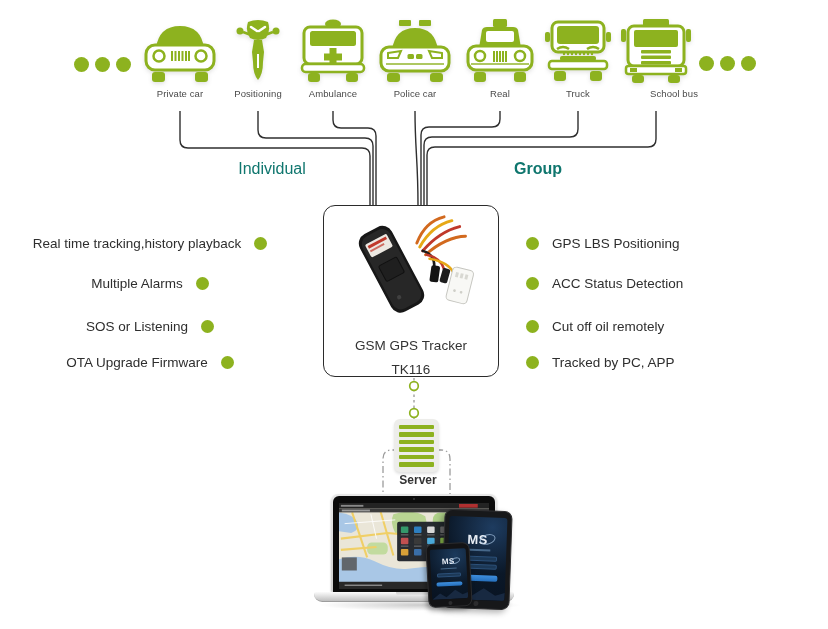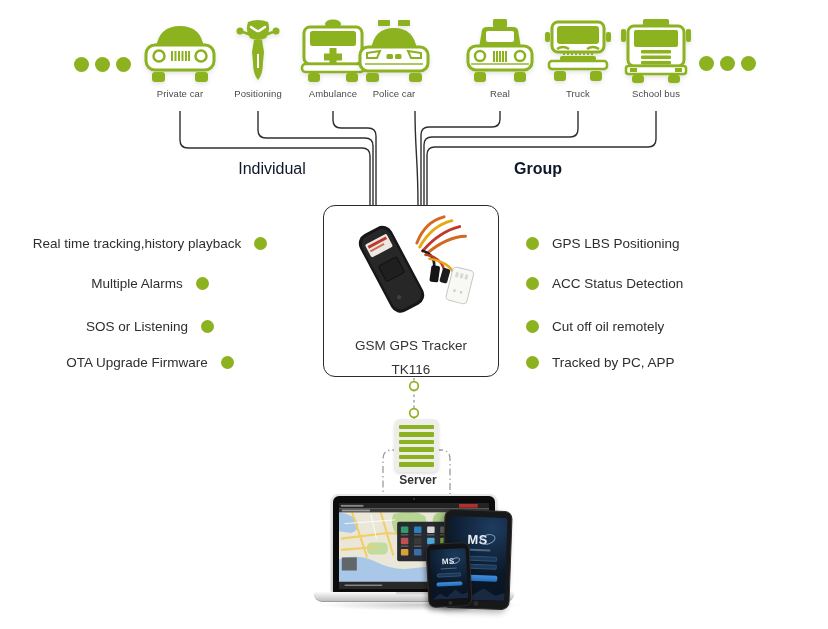--- a/index.html
+++ b/index.html
@@ -9,21 +9,21 @@
 
   
   .veh { position:absolute; top:18px; width:84px; text-align:center; }
   .veh svg { display:block; margin:0 auto; filter:drop-shadow(0 2px 2px rgba(60,60,60,.15)); }
   .veh-label { display:block; margin-top:4px; font-size:9.5px; color:#4a4a4a; letter-spacing:.1px; }
   .dots { position:absolute; display:flex; gap:6px; }
   .dots i { width:15px; height:15px; border-radius:50%; background:#8DB21F; }
 
   
   .branch { position:absolute; top:160px; width:140px; text-align:center;
-            font-size:16px; color:#0f172a; }
+            font-size:16px; color:#0f766e; }
 
   
   #connectors { position:absolute; left:0; top:0; z-index:1; }
 
   
   .feat { position:absolute; height:20px; display:flex; align-items:center; font-size:13.5px; color:#2e2e2e; }
   .feat .dot { width:13px; height:13px; border-radius:50%; background:#8DB21F; flex:0 0 auto; }
   .feat.left  { left:0; width:300px; justify-content:center; }
   .feat.left  .dot { margin-left:13px; }
   .feat.right { left:526px; width:300px; justify-content:flex-start; }
@@ -165,21 +165,21 @@
       <rect x="9" y="9" width="58" height="37" rx="6" fill="#fff" stroke="#8DB21F" stroke-width="3"></rect>
       <rect x="15" y="13" width="46" height="15" rx="2.5" fill="#8DB21F"></rect>
       <path d="M34.5,30 h7 v5.5 h5.5 v7 h-5.5 v5.5 h-7 v-5.5 h-5.5 v-7 h5.5 Z" fill="#8DB21F"></path>
       <rect x="7" y="46" width="62" height="8" rx="3.5" fill="#fff" stroke="#8DB21F" stroke-width="2.5"></rect>
       <rect x="13" y="55" width="12" height="9" rx="3" fill="#8DB21F"></rect>
       <rect x="51" y="55" width="12" height="9" rx="3" fill="#8DB21F"></rect>
     </svg>
     <span class="veh-label">Ambulance</span>
   </div>
 
-  <div class="veh" style="left:352px;">
+  <div class="veh" style="left:373px;">
     <svg width="76" height="66" viewBox="0 0 76 66">
       <rect x="22" y="2" width="12" height="6" rx="1" fill="#8DB21F"></rect>
       <rect x="42" y="2" width="12" height="6" rx="1" fill="#8DB21F"></rect>
       <path d="M15,32 Q18,10 38,10 Q58,10 61,32 Z" fill="#8DB21F"></path>
       <rect x="4" y="29" width="68" height="24" rx="8" fill="#fff" stroke="#8DB21F" stroke-width="3"></rect>
       <path d="M11,35 l13,-2 -3,7 -10,0 Z" fill="#fff" stroke="#8DB21F" stroke-width="2"></path>
       <path d="M65,35 l-13,-2 3,7 10,0 Z" fill="#fff" stroke="#8DB21F" stroke-width="2"></path>
       <rect x="30.5" y="36" width="6.5" height="5" rx="1.5" fill="#8DB21F"></rect>
       <rect x="39" y="36" width="6.5" height="5" rx="1.5" fill="#8DB21F"></rect>
       <path d="M9,46 H67" stroke="#8DB21F" stroke-width="2" opacity=".7"></path>
@@ -223,21 +223,21 @@
           <circle cx="52" cy="36" r="1.2"></circle>
       </g>
       <rect x="20" y="38" width="36" height="5" rx="2" fill="#8DB21F"></rect>
       <rect x="9" y="43" width="58" height="8" rx="3" fill="#fff" stroke="#8DB21F" stroke-width="2.5"></rect>
       <rect x="14" y="53" width="12" height="10" rx="3" fill="#8DB21F"></rect>
       <rect x="50" y="53" width="12" height="10" rx="3" fill="#8DB21F"></rect>
     </svg>
     <span class="veh-label">Truck</span>
   </div>
 
-  <div class="veh" style="left:614px;">
+  <div class="veh" style="left:614px;text-align:right;">
     <svg width="76" height="66" viewBox="0 0 76 66">
       <rect x="25" y="1" width="26" height="7" rx="1.5" fill="#8DB21F"></rect>
       <rect x="10" y="8" width="56" height="40" rx="6" fill="#fff" stroke="#8DB21F" stroke-width="3"></rect>
       <rect x="3" y="11" width="5" height="13" rx="2" fill="#8DB21F"></rect>
       <rect x="68" y="11" width="5" height="13" rx="2" fill="#8DB21F"></rect>
       <rect x="16" y="12" width="44" height="17" rx="2" fill="#8DB21F"></rect>
       <rect x="23" y="32" width="30" height="3.5" rx="1" fill="#8DB21F"></rect>
       <rect x="23" y="37.5" width="30" height="3.5" rx="1" fill="#8DB21F"></rect>
       <rect x="23" y="43" width="30" height="3.5" rx="1" fill="#8DB21F"></rect>
       <rect x="8" y="48" width="60" height="8" rx="2.5" fill="#fff" stroke="#8DB21F" stroke-width="2.5"></rect>

